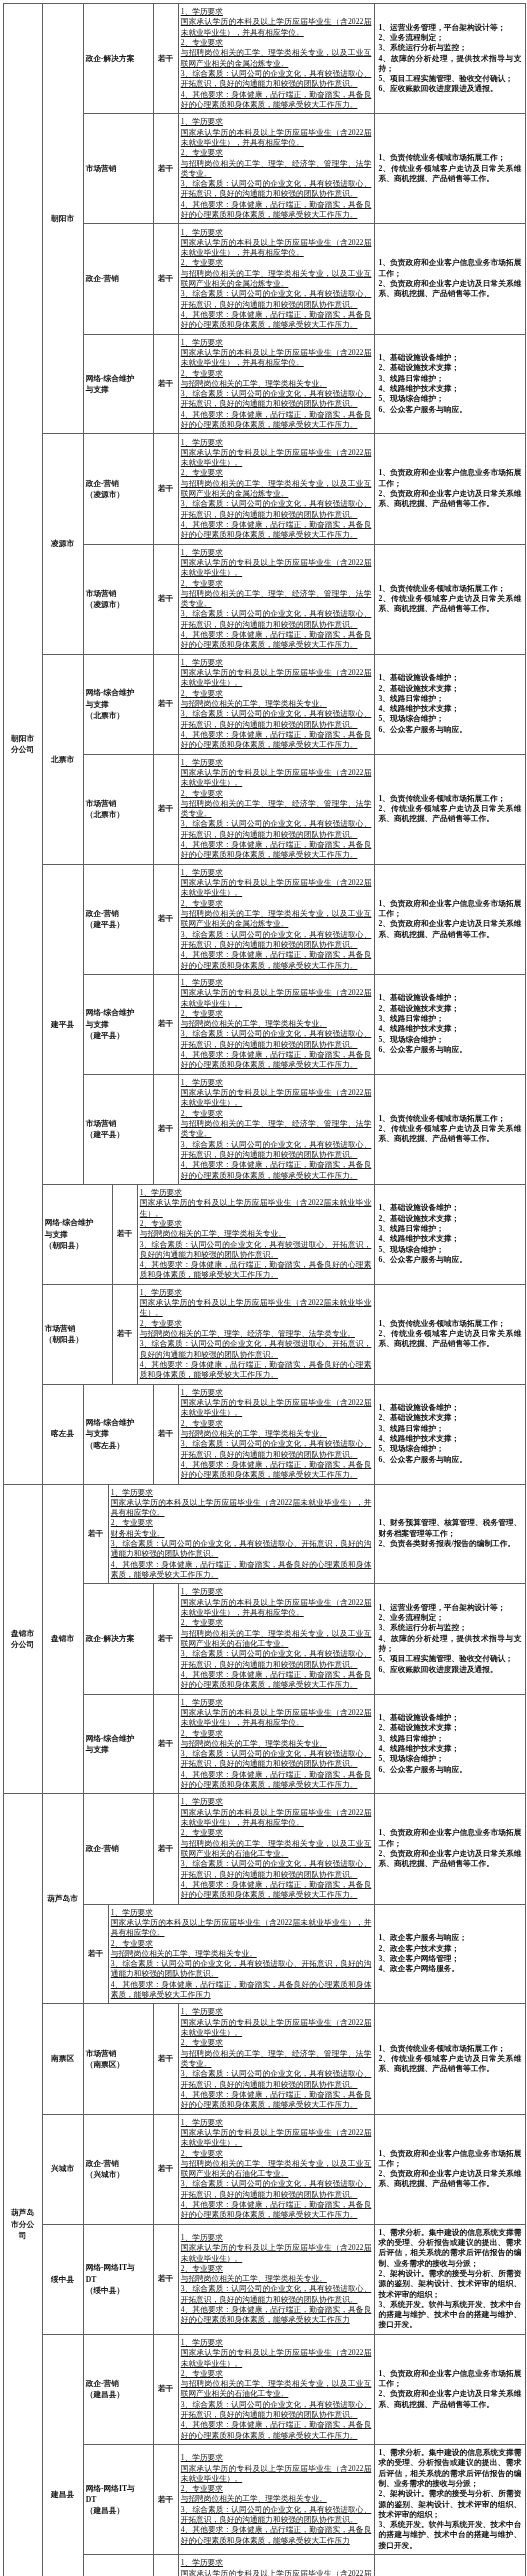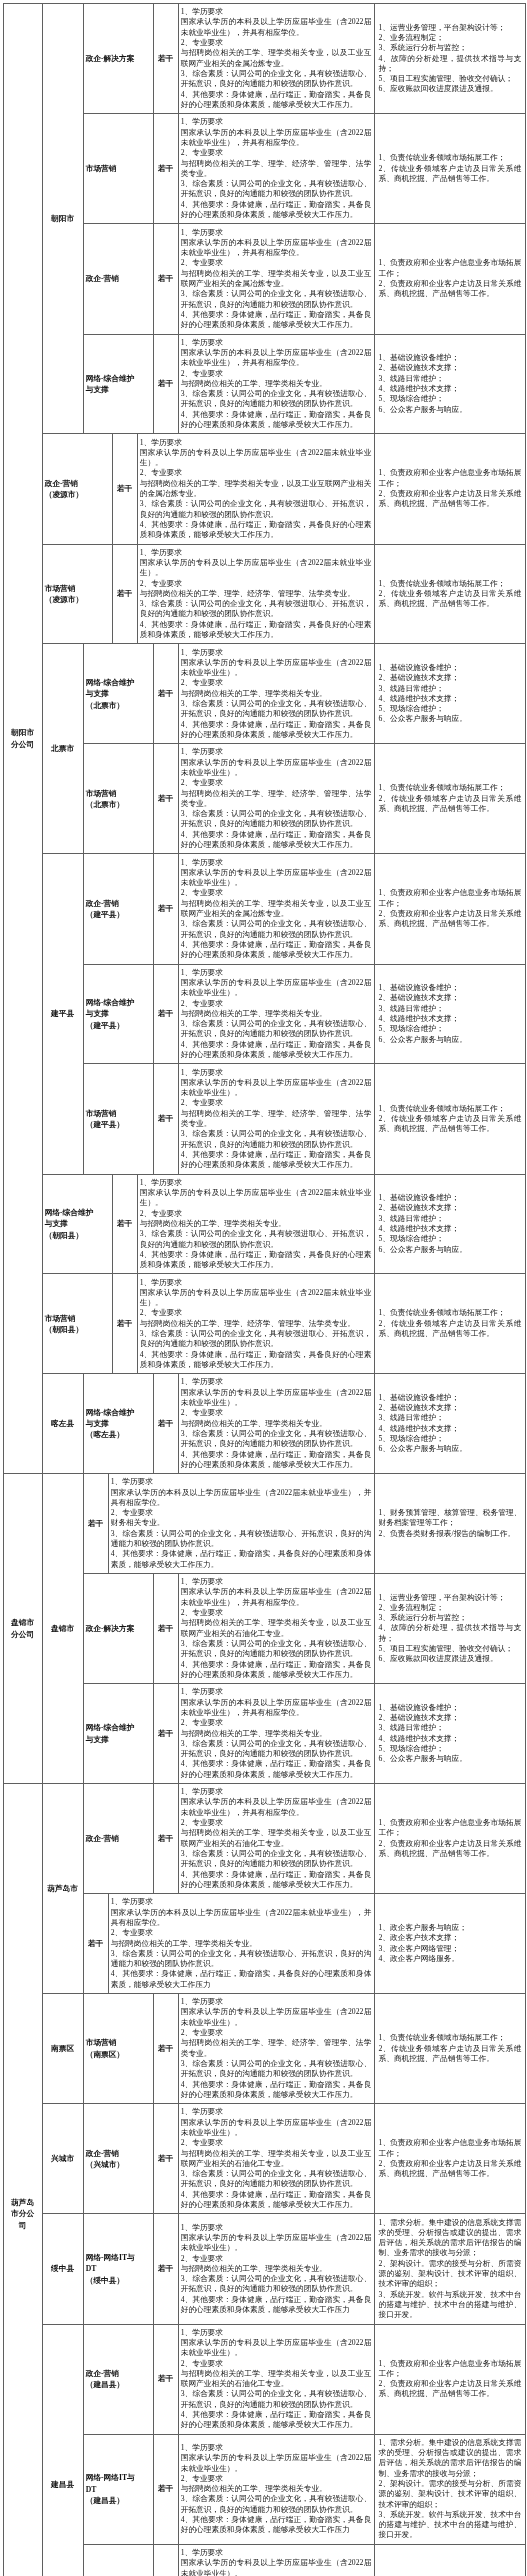--- a/index.html
+++ b/index.html
@@ -18,23 +18,23 @@
   .city-group + .city-group{border-top:0.5px solid #5f5f5f;}
   .city-cell{width:41px;border-right:0.5px solid #5f5f5f;justify-content:center;
     font-weight:bold;font-size:7.7px;line-height:11.3px;text-align:center;padding:2.1px 1px;}
   .city-body{flex:1;min-width:0;display:block;}
   .job-row{display:flex;align-items:stretch;}
   .job-row + .job-row{border-top:0.5px solid #5f5f5f;}
   .position-cell{width:70px;border-right:0.5px solid #5f5f5f;justify-content:center;
     font-weight:bold;font-size:7.7px;line-height:11.3px;text-align:left;padding:3.1px 2.1px;}
   .count-cell{width:25px;border-right:0.5px solid #5f5f5f;justify-content:flex-start;
     font-weight:bold;font-size:7.7px;text-align:center;padding:2.1px 1px;}
-  .req-cell{flex:1;min-width:0;border-right:0.5px solid #5f5f5f;padding:3.1px 2.6px 3.1px 2.1px;}
+  .req-cell{flex:1;min-width:0;border-right:0.5px solid #5f5f5f;padding:3.1px 2.6px 3.1px 2.1px;text-decoration:underline;}
   .req-cell .txt{font-size:7.7px;line-height:10.3px;text-align:justify;word-break:break-all;}
-  .duties-cell{width:150px;padding:3.1px 3.6px;}
+  .duties-cell{width:150px;padding:3.1px 3.6px;font-weight:bold;}
   .duties-cell .txt{font-size:7.7px;line-height:10.3px;word-break:break-all;}
   .duties-left .txt{text-align:justify;}
   .duties-center .txt{text-align:left;}
 </style>
 </head>
 <body>
 
 <div class="page">
   <div class="recruit-table">
       <div class="company">
@@ -133,20 +133,23 @@
 2、基础设施技术支撑；
 3、线路日常维护；
 4、线路维护技术支撑；
 5、现场综合维护；
 6、公众客户服务与响应。</div>
                 </div>
               </div>
             </div>
           </div>
           <div class="city-group">
+            <div class="cell city-cell">
+              <div class="txt">凌源市</div>
+            </div>
             <div class="city-body">
               <div class="job-row">
                 <div class="cell position-cell">
                   <div class="txt">政企-营销
 （凌源市）</div>
                 </div>
                 <div class="cell count-cell">
                   <div class="txt">若干</div>
                 </div>
                 <div class="cell req-cell">

